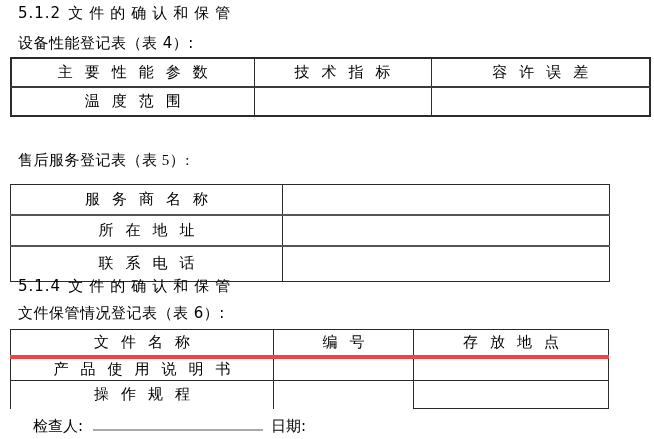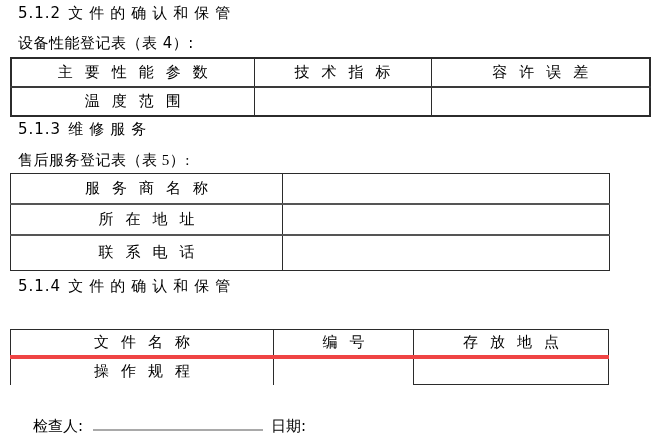--- a/index.html
+++ b/index.html
@@ -60,26 +60,23 @@
       <td>容许误差</td>
     </tr>
     <tr style="height:29px;">
       <td>温度范围</td>
       <td></td>
       <td></td>
     </tr>
   </tbody>
     </table>
 
-  <div class="heading" style="left:18px; top:120px;">
-    <span class="num">5.1.3</span><span class="title">维修服务</span>
-  </div>
   <div class="caption" style="left:18px; top:151px;font-family:Liberation Serif, serif;">售后服务登记表（表 5）:</div>
 
-  <table class="t5" style="left:10px; top:173px; width:599px;">
+  <table class="t5" style="left:10px; top:184px; width:599px;">
     <colgroup>
         <col style="width:272px">
         <col style="width:327px">
       </colgroup>
     <tbody>
         <tr class="sep" style="height:30px;">
       <td>服务商名称</td>
       <td></td>
     </tr>
     <tr class="sep" style="height:31px;">
@@ -89,32 +86,38 @@
     <tr style="height:36px;padding-left:40px;">
       <td>联系电话</td>
       <td></td>
     </tr>
   </tbody>
     </table>
 
   <div class="heading" style="left:18px; top:277px;">
     <span class="num">5.1.4</span><span class="title">文件的确认和保管</span>
   </div>
+  <div class="caption" style="left:18px; top:304px;">文件保管情况登记表（表 6）:</div>
 
   <table class="t6" style="left:10px; top:329px; width:598px;">
     <colgroup>
         <col style="width:263px">
         <col style="width:140px">
         <col style="width:195px">
       </colgroup>
     <tbody>
         <tr class="hdr" style="height:27px;">
       <td>文件名称</td>
       <td>编号</td>
       <td>存放地点</td>
+    </tr>
+    <tr style="height:24px;">
+      <td>产品使用说明书</td>
+      <td></td>
+      <td></td>
     </tr>
     <tr class="cut" style="height:28px;">
       <td>操作规程</td>
       <td></td>
       <td class="keep-bottom"></td>
     </tr>
   </tbody>
     </table>
 
   <div class="footer">

